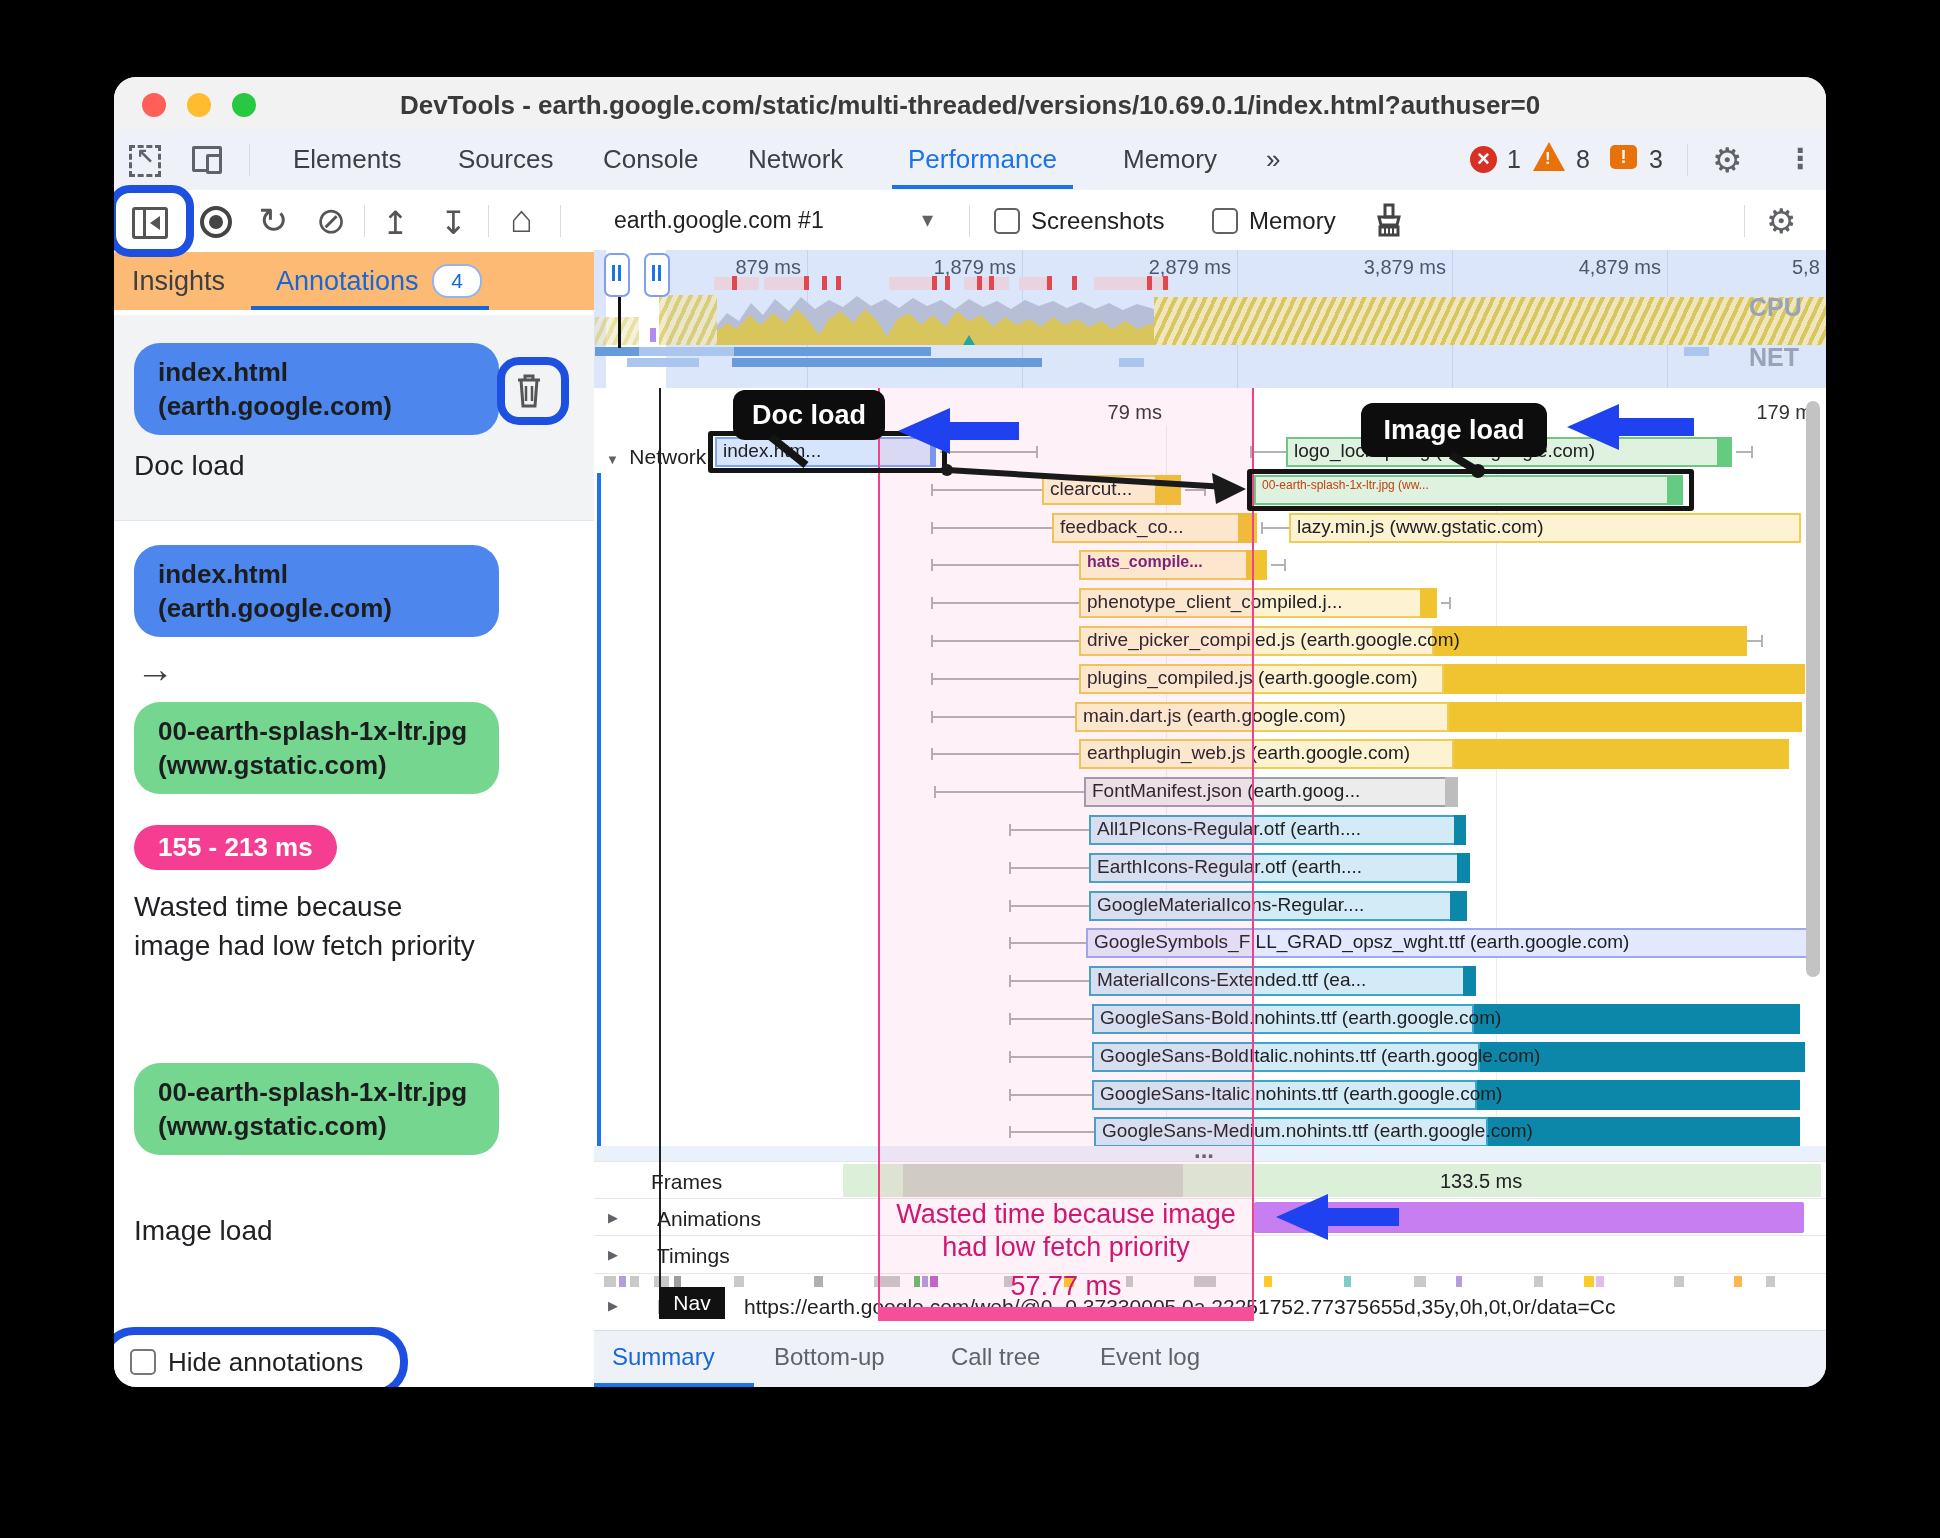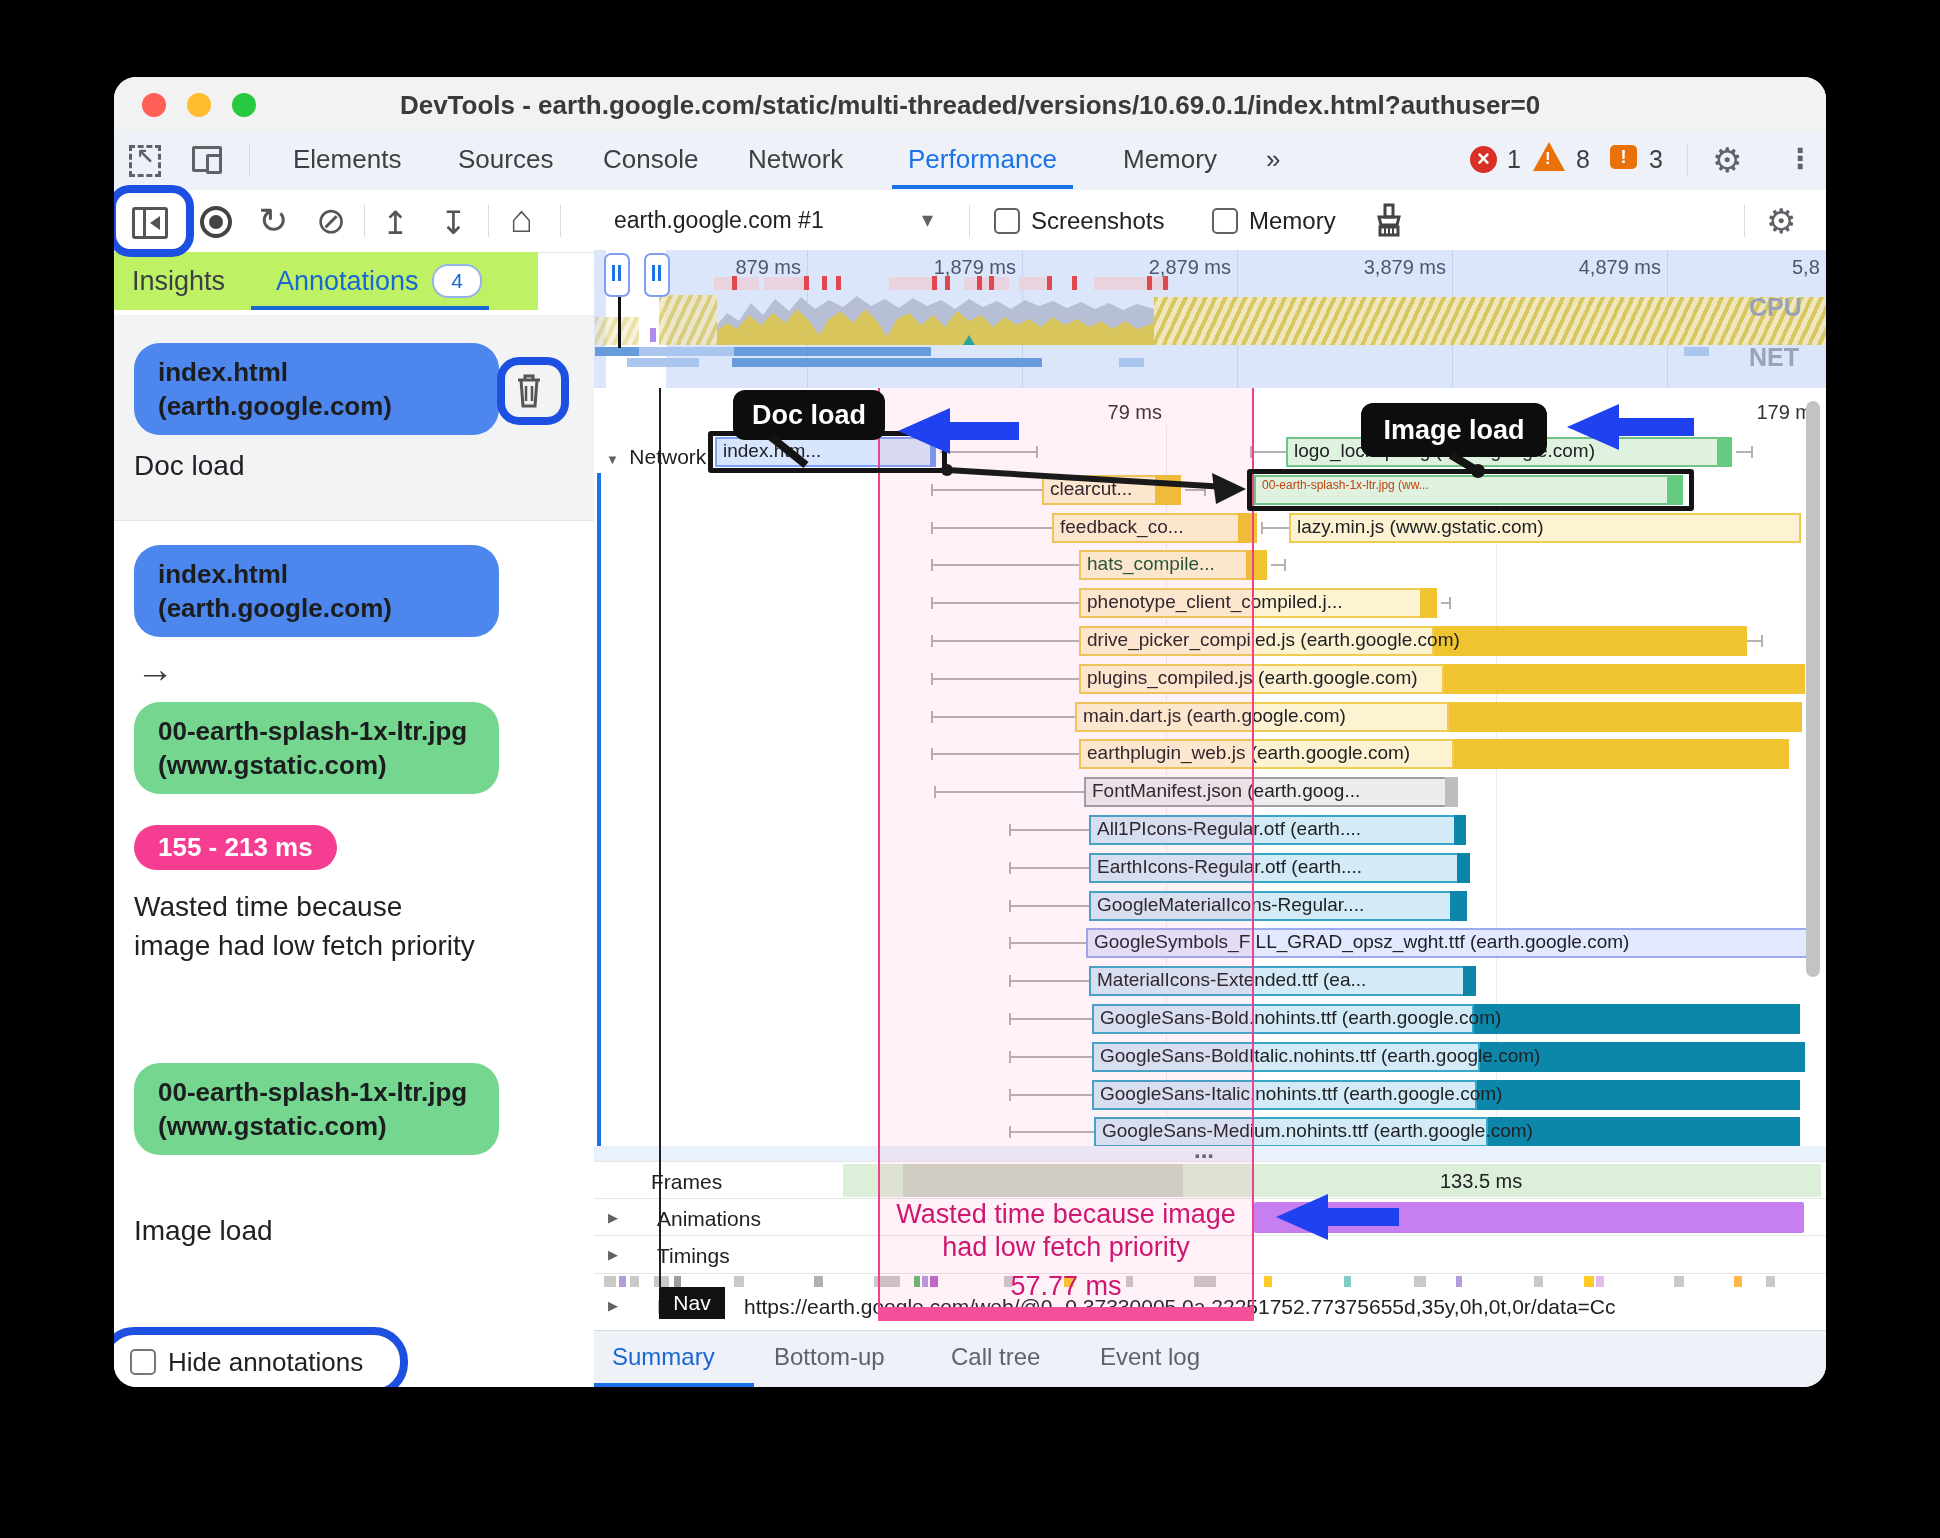--- a/index.html
+++ b/index.html
@@ -16,21 +16,21 @@
   .dtab{top:0;height:59px;line-height:59px;font-size:26px;color:#3c4043;padding:0 4px;}
   .dtab.active{color:#1a73e8;}
   .dtab.active:after{content:"";position:absolute;left:-12px;right:-12px;bottom:0;height:4px;background:#1a73e8;}
   .vsep{width:1px;background:#d7dbe2;}
   .icongray{color:#5f6368;}
   
   .ptoolbar{left:0;top:113px;width:1712px;height:62px;background:#fff;border-bottom:1px solid #e0e3ea;}
   .pt-ic{font-size:30px;color:#555;top:14px;}
   .ring{border:8px solid #1d4fe0;border-radius:22px;background:transparent;z-index:60;}
   
-  .side-tabs{left:0;top:175px;width:424px;height:58px;background:#bef264;border-bottom:1px solid #dadce0;}
+  .side-tabs{left:0;top:175px;width:480px;height:58px;background:#fdba74;border-bottom:1px solid #dadce0;}
   .pill{border-radius:26px;padding:12px 24px;font-size:26px;font-weight:bold;color:#1c1d1f;line-height:34px;width:317px;word-wrap:break-word;}
   .pill.blue{background:#4d86ec;}
   .pill.green{background:#75d690;}
   .sidelabel{font-size:28px;color:#202124;}
   
   .minimap{left:480px;top:173px;width:1232px;height:138px;background:#dbe6fb;overflow:hidden;border-bottom:4px solid #ec4899;}
   .hatch{background:repeating-linear-gradient(115deg,#d8c75e 0 4px,#efe6bd 4px 9px);}
   .handle{width:22px;height:40px;top:3px;background:#fff;border:2px solid #7f9df2;border-radius:7px;z-index:5;}
   .hbars{width:3px;height:16px;background:#1a73e8;top:10px;}
   .cpu-net-lab{font-size:25px;font-weight:bold;color:#99a2b8;text-align:left;width:60px;}
@@ -299,21 +299,21 @@
         <div class="abs" style="left: 667px; top: 102px; width: 28px; height: 2px; background: rgb(179, 179, 179); z-index: 1;"></div>
         <div class="abs" style="left: 667px; top: 97px; width: 2px; height: 12px; background: rgb(179, 179, 179); z-index: 1;"></div>
         <div class="abs" style="left: 695px; top: 88px; width: 508px; height: 26px; background: rgb(253, 243, 210); border: 2px solid rgb(240, 205, 82); z-index: 2;"></div>
         <div class="abs" style="left: 703px; top: 91px; font-size: 19px; color: rgb(32, 33, 36); white-space: nowrap; z-index: 3;">lazy.min.js (www.gstatic.com)</div>
         <div class="abs" style="left: 337px; top: 139px; width: 148px; height: 2px; background: rgb(179, 179, 179); z-index: 1;"></div>
         <div class="abs" style="left: 337px; top: 134px; width: 2px; height: 12px; background: rgb(179, 179, 179); z-index: 1;"></div>
         <div class="abs" style="left: 677px; top: 139px; width: 13px; height: 2px; background: rgb(179, 179, 179); z-index: 1;"></div>
         <div class="abs" style="left: 690px; top: 134px; width: 2px; height: 12px; background: rgb(179, 179, 179); z-index: 1;"></div>
         <div class="abs" style="left: 485px; top: 125px; width: 167px; height: 26px; background: rgb(253, 243, 210); border: 2px solid rgb(240, 205, 82); z-index: 2;"></div>
         <div class="abs" style="left: 652px; top: 125px; width: 21px; height: 30px; background: rgb(240, 196, 48); z-index: 2;"></div>
-        <div class="abs" style="left: 493px; top: 128px; font-size: 19px; color: #14532d; white-space: nowrap; z-index: 3;">hats_compile...</div>
+        <div class="abs" style="left: 493px; top: 128px; font-size: 16px; color: #701a75; white-space: nowrap; z-index: 3; font-weight: bold;">hats_compile...</div>
         <div class="abs" style="left: 337px; top: 177px; width: 148px; height: 2px; background: rgb(179, 179, 179); z-index: 1;"></div>
         <div class="abs" style="left: 337px; top: 172px; width: 2px; height: 12px; background: rgb(179, 179, 179); z-index: 1;"></div>
         <div class="abs" style="left: 847px; top: 177px; width: 8px; height: 2px; background: rgb(179, 179, 179); z-index: 1;"></div>
         <div class="abs" style="left: 855px; top: 172px; width: 2px; height: 12px; background: rgb(179, 179, 179); z-index: 1;"></div>
         <div class="abs" style="left: 485px; top: 163px; width: 341px; height: 26px; background: rgb(253, 243, 210); border: 2px solid rgb(240, 205, 82); z-index: 2;"></div>
         <div class="abs" style="left: 826px; top: 163px; width: 17px; height: 30px; background: rgb(240, 196, 48); z-index: 2;"></div>
         <div class="abs" style="left: 493px; top: 166px; font-size: 19px; color: rgb(32, 33, 36); white-space: nowrap; z-index: 3;">phenotype_client_compiled.j...</div>
         <div class="abs" style="left: 337px; top: 215px; width: 148px; height: 2px; background: rgb(179, 179, 179); z-index: 1;"></div>
         <div class="abs" style="left: 337px; top: 210px; width: 2px; height: 12px; background: rgb(179, 179, 179); z-index: 1;"></div>
         <div class="abs" style="left: 1153px; top: 215px; width: 14px; height: 2px; background: rgb(179, 179, 179); z-index: 1;"></div>

